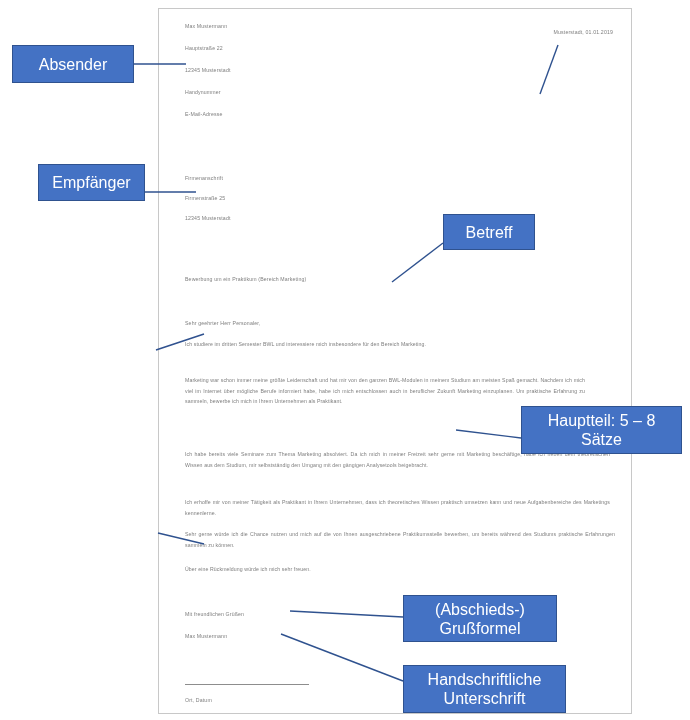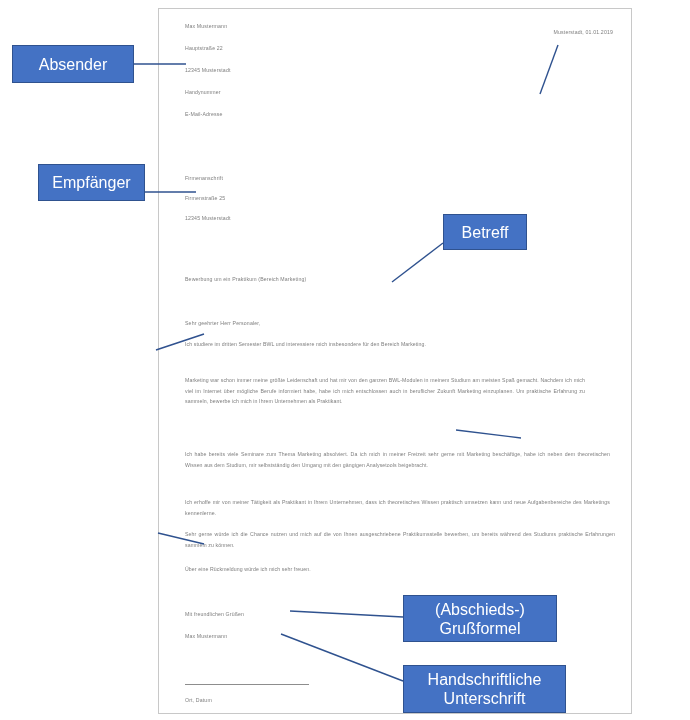--- a/index.html
+++ b/index.html
@@ -105,21 +105,21 @@
     align-items: center;
     justify-content: center;
     padding: 3px 12px;
     box-sizing: border-box;
     white-space: pre-line;
   }
 
   #callout-absender   { left: 12px;  top: 45px;  width: 122px; height: 38px; }
   #callout-ort-datum  { left: 474px; top: 94px;  width: 132px; height: 38px; }
   #callout-empfaenger { left: 10px;  top: 164px; width: 107px; height: 37px; margin-left: 28px; }
-  #callout-betreff    { left: 443px; top: 214px; width: 84px;  height: 36px; }
+  #callout-betreff    { left: 443px; top: 214px; width: 92px;  height: 36px; }
   #callout-einleitung { left: 10px;  top: 338px; width: 146px; height: 48px; }
   #callout-hauptteil  { left: 521px; top: 406px; width: 161px; height: 48px; }
   #callout-schluss    { left: 9px;   top: 517px; width: 149px; height: 37px; }
   #callout-gruss      { left: 403px; top: 595px; width: 154px; height: 47px; }
   #callout-unterschrift { left: 403px; top: 665px; width: 163px; height: 48px; }
 
   
   #leaders {
     position: absolute;
     left: 0;
@@ -176,18 +176,20 @@
     <line x1="156" y1="350" x2="204" y2="334" stroke="#2F528F" stroke-width="1.4"></line>
     <line x1="521" y1="438" x2="456" y2="430" stroke="#2F528F" stroke-width="1.4"></line>
     <line x1="158" y1="533" x2="204" y2="544" stroke="#2F528F" stroke-width="1.4"></line>
     <line x1="403" y1="617" x2="290" y2="611" stroke="#2F528F" stroke-width="1.4"></line>
     <line x1="403" y1="681" x2="281" y2="634" stroke="#2F528F" stroke-width="1.4"></line>
   </svg>
 
   <div class="callout" id="callout-absender">Absender</div>
   <div class="callout" id="callout-empfaenger">Empfänger</div>
   <div class="callout" id="callout-betreff">Betreff</div>
+  <div class="callout" id="callout-hauptteil">Hauptteil: 5 – 8
+Sätze</div>
   <div class="callout" id="callout-gruss">(Abschieds-)
 Grußformel</div>
   <div class="callout" id="callout-unterschrift">Handschriftliche
 Unterschrift</div>
 
 </div>
 
 </body></html>

